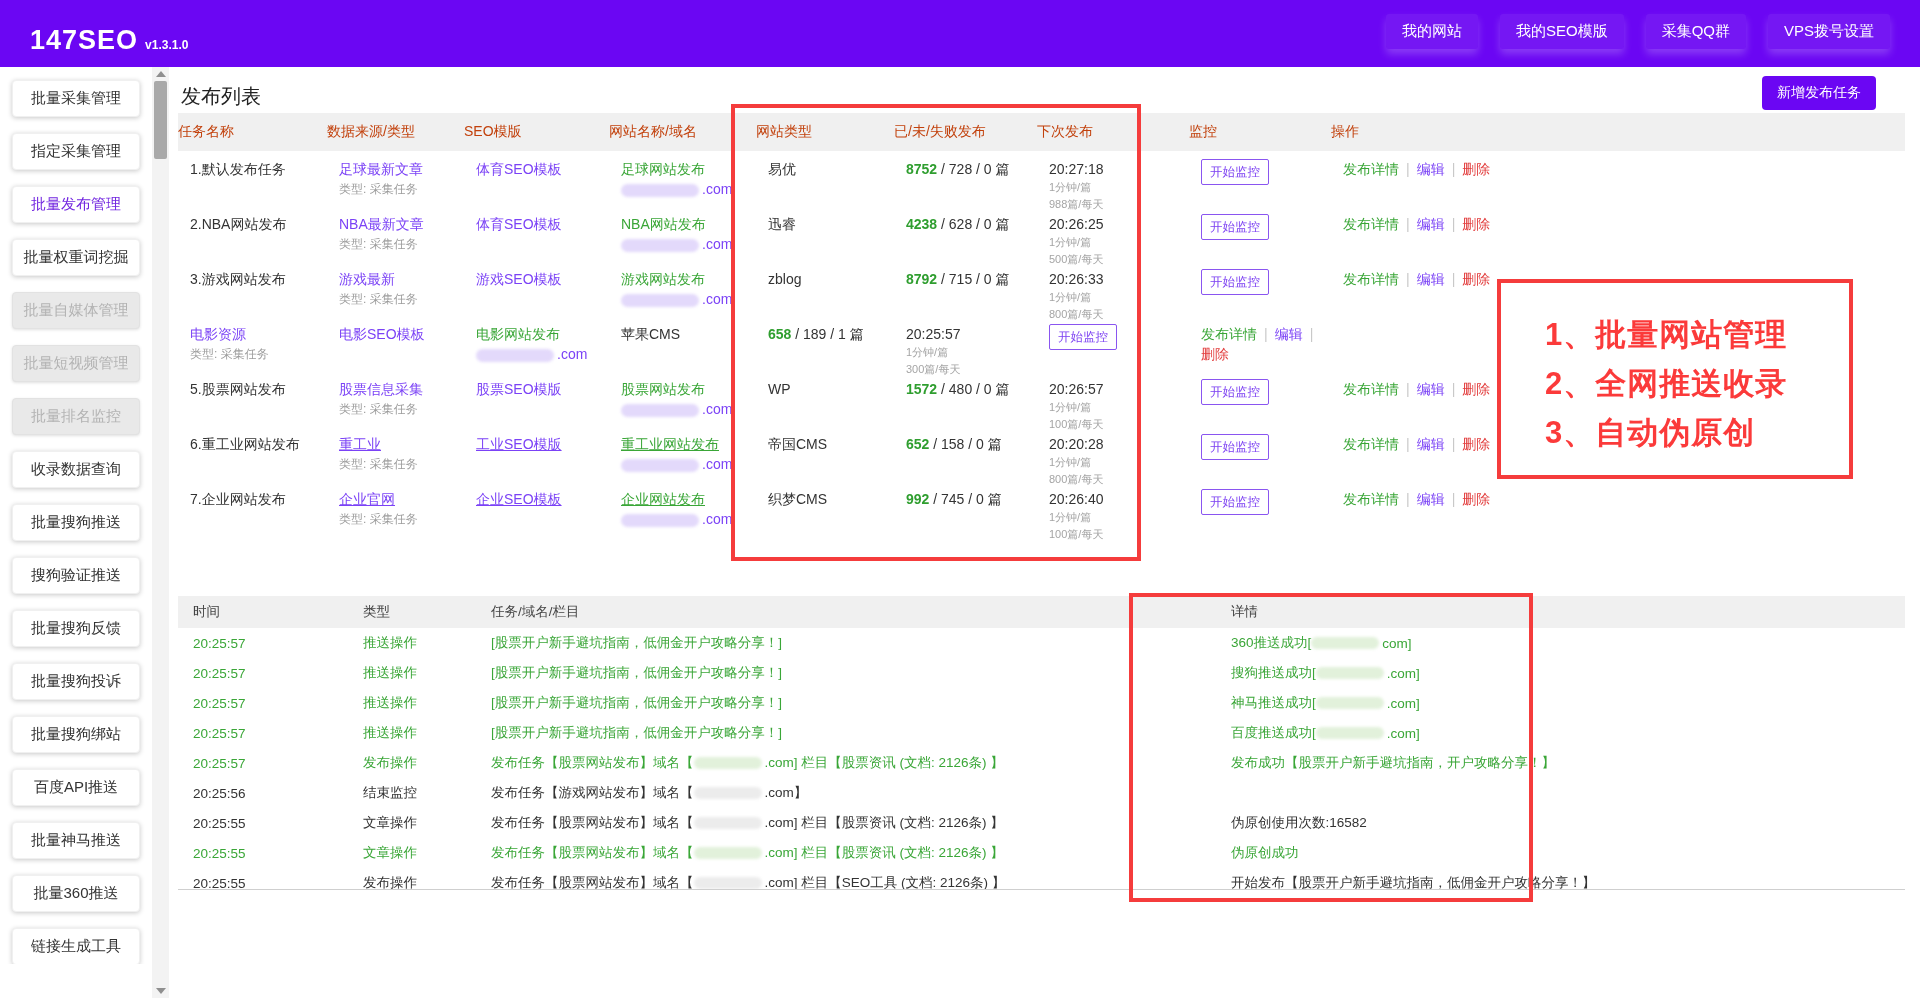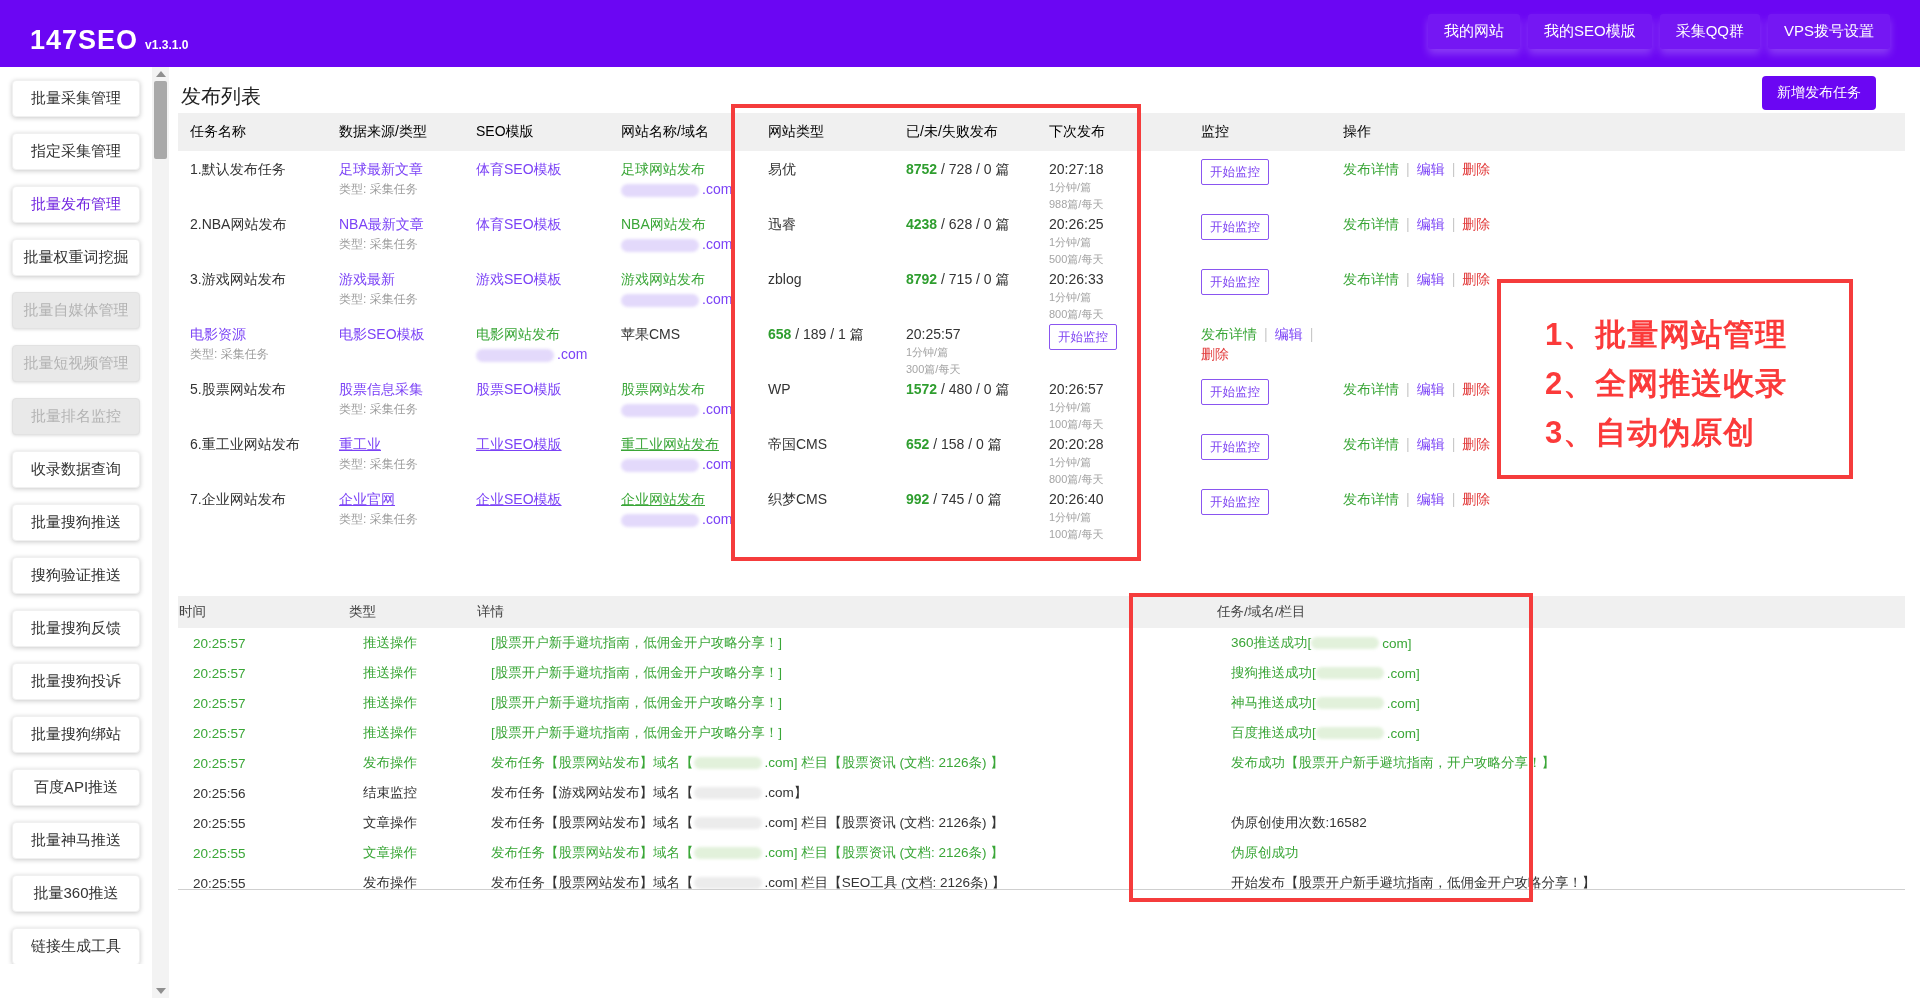--- a/index.html
+++ b/index.html
@@ -6,21 +6,21 @@
   html,body { width:1920px; height:998px; overflow:hidden; background:#fff;
     font-family:"Liberation Sans","DejaVu Sans",sans-serif; color:#333; }
   body { position:relative; }
 
   
   .topbar { position:absolute; left:0; top:0; width:1920px; height:81px;
     background:#6b06f3; display:flex; align-items:center; }
   .logo-wrap { margin-left:30px; display:flex; align-items:baseline; color:#fff; }
   .logo { font-size:27px; font-weight:bold; letter-spacing:1px; }
   .version { font-size:12px; font-weight:bold; margin-left:7px; }
-  .nav { position:absolute; right:30px; top:14px; display:flex; gap:8px; }
+  .nav { position:absolute; right:30px; top:14px; display:flex; gap:22px; }
   .navbtn { color:#fff; font-size:15px; padding:8px 16px; border-radius:3px;
     background:rgba(255,255,255,0.07); box-shadow:0 5px 9px rgba(255,255,255,0.22);
     cursor:pointer; white-space:nowrap; }
 
   
   .sidebar { position:absolute; left:0; top:67px; width:152px; height:897px;
     background:#fff; padding-top:13px; overflow:hidden; }
   .sbtn { width:128px; height:37px; margin:0 auto 16px auto; background:#fff;
     border:1px solid #f0f0f0; border-radius:4px; box-shadow:0 1px 5px rgba(0,0,0,0.22);
     font-size:15px; color:#333; display:flex; align-items:center; justify-content:center;
@@ -43,21 +43,21 @@
   
   .content { position:absolute; left:169px; top:67px; width:1751px; height:974px; background:#fff; }
   .page-title { position:absolute; left:12px; top:16px; font-size:20px; color:#222; }
   .add-btn { position:absolute; right:44px; top:9px; background:#6b06f3; color:#fff;
     font-size:14px; padding:8px 15px; border-radius:4px; border:none; cursor:pointer; }
 
   
   .pub-table { position:absolute; left:9px; top:46px; width:1727px; }
   .pub-grid { display:grid; grid-template-columns:149px 137px 145px 147px 138px 143px 152px 142px 1fr; }
   .pub-head { background:#f0f0f0; height:38px; }
-  .pub-head .hcell { font-size:14px; color:#000000; display:flex; align-items:center; padding-left:12px; }
+  .pub-head .hcell { font-size:14px; color:#c2410c; display:flex; align-items:center; }
   .pub-row { height:55px; }
   .pub-row .cell { padding:8px 6px 0 12px; font-size:14px; line-height:1.45; }
   .lnk-purple { color:#7b42f6; cursor:pointer; }
   .lnk-green { color:#3aa637; cursor:pointer; }
   .u { text-decoration:underline; }
   .sub { font-size:12px; color:#9c9c9c; margin-top:2px; }
   .subsmall { font-size:11px; color:#a5a5a5; line-height:1.5; }
   .num-green { color:#2f9e2f; font-weight:bold; }
   .redact { display:inline-block; width:78px; height:13px; border-radius:7px;
     background:#e3d9fb; filter:blur(1.6px); vertical-align:middle; margin-right:3px; }
@@ -67,21 +67,21 @@
     font-size:12.5px; padding:3px 8px; border-radius:2px; cursor:pointer; }
   .act-sep { color:#c9c9c9; margin:0 7px; }
   .act-detail { color:#3aa637; cursor:pointer; }
   .act-edit { color:#7b42f6; cursor:pointer; }
   .act-del { color:#e23c3c; cursor:pointer; }
 
   
   .log-table { position:absolute; left:9px; top:529px; width:1727px; }
   .log-grid { display:grid; grid-template-columns:170px 128px 740px 1fr; }
   .log-head { background:#f0f0f0; height:32px; }
-  .log-head .hcell { font-size:13.5px; color:#444; display:flex; align-items:center; padding-left:1px; }
+  .log-head .hcell { font-size:13.5px; color:#444; display:flex; align-items:center; padding-left:15px; }
   .log-rows { position:absolute; left:9px; top:561px; width:1727px; height:262px;
     overflow:hidden; border-bottom:1px solid #cfcfcf; }
   .log-row { height:30px; }
   .log-row .lcell { font-size:13.5px; display:flex; align-items:center; padding-left:15px;
     white-space:nowrap; overflow:hidden; }
   .log-row.green, .log-row.green .lcell { color:#3aa637; }
   .log-row.black, .log-row.black .lcell { color:#333; }
 
   
   .redbox { position:absolute; border:4px solid #f53c3c; background:transparent; pointer-events:none; }
@@ -342,22 +342,22 @@
           <div class="cell"><span class="monitor-btn">开始监控</span></div>
           <div class="cell"><span class="act-detail">发布详情</span><span class="act-sep">|</span><span class="act-edit">编辑</span><span class="act-sep">|</span><span class="act-del">删除</span></div>
         </div>
       </div>
   </div>
 
   <div class="log-table">
     <div class="log-grid log-head" id="logHead">
         <div class="hcell">时间</div>
         <div class="hcell">类型</div>
+        <div class="hcell">任务/域名/栏目</div>
         <div class="hcell">详情</div>
-        <div class="hcell">任务/域名/栏目</div>
       </div>
   </div>
   <div class="log-rows" id="logRows">
       <div class="log-grid log-row green">
         <div class="lcell">20:25:57</div>
         <div class="lcell">推送操作</div>
         <div class="lcell">
           <span>[股票开户新手避坑指南，低佣金开户攻略分享！]</span>
         </div>
         <div class="lcell">

